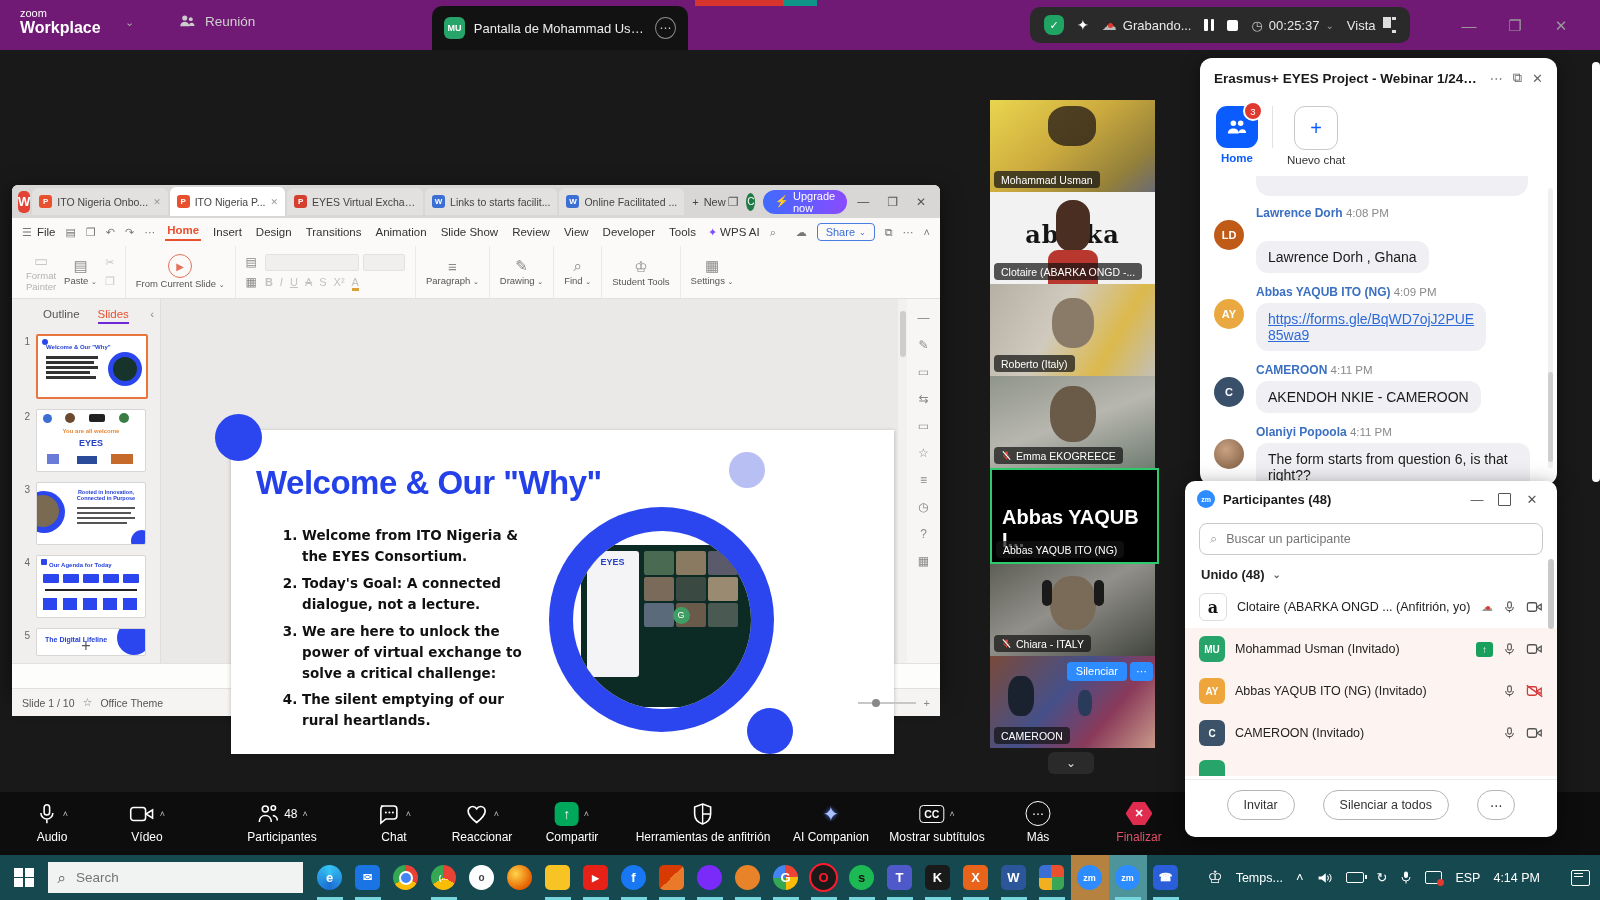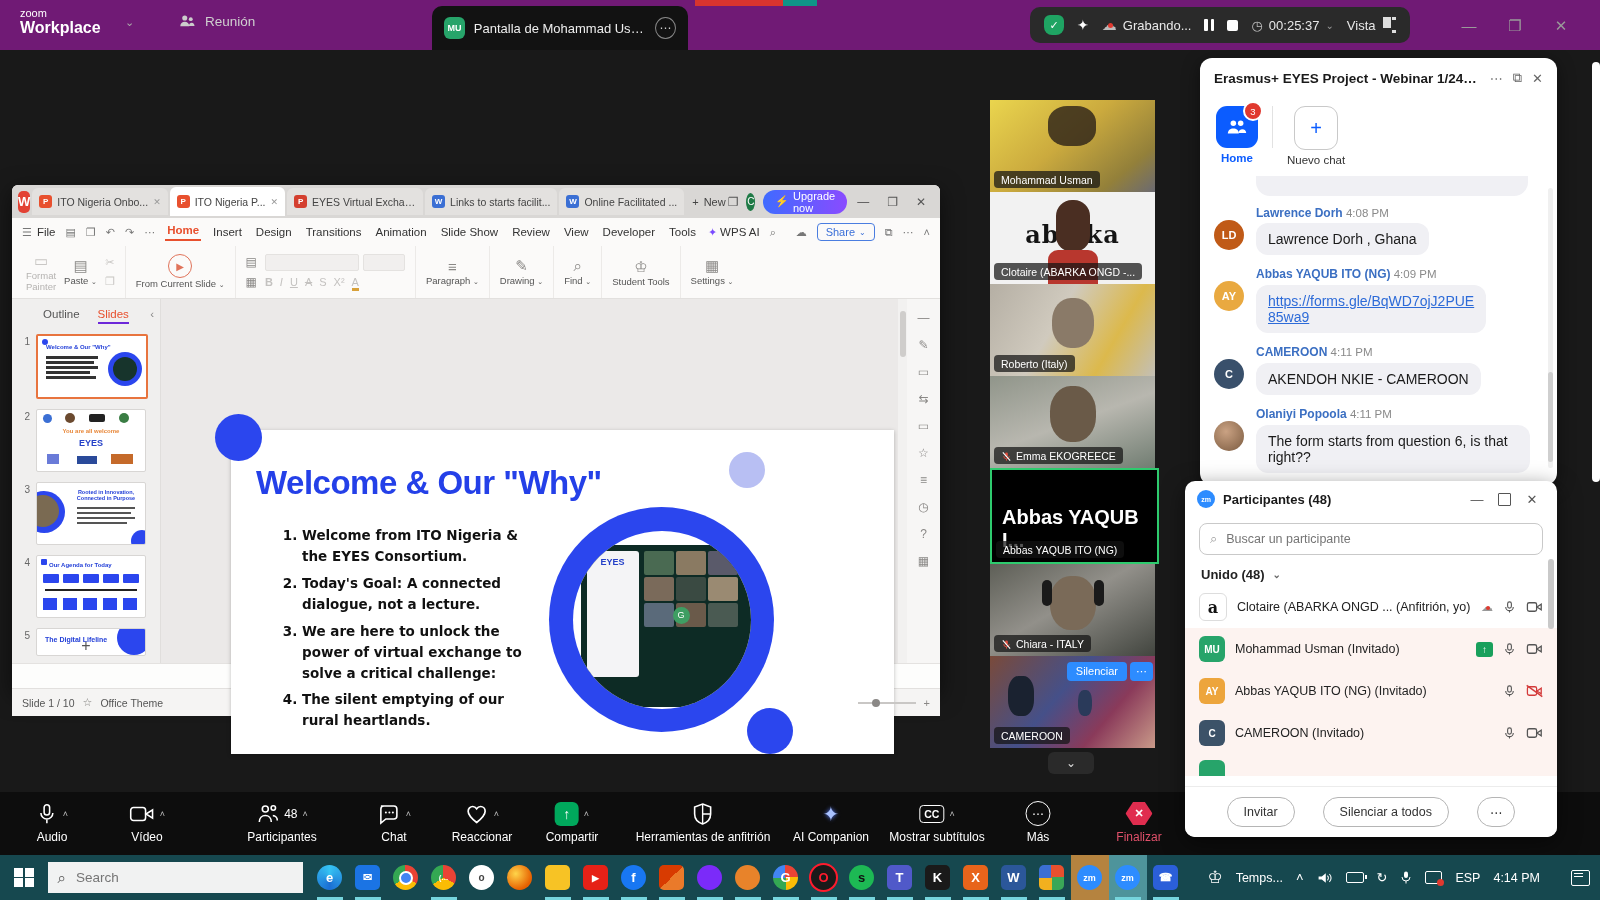--- a/index.html
+++ b/index.html
@@ -88,21 +88,21 @@
   .notes{height:24px;border-top:1px solid #e4e2e0;background:#fdfdfc;display:flex;align-items:center;padding-left:260px;font-size:10.5px;color:#9a9896;}
   .sbar{height:27px;background:#f5f4f3;border-top:1px solid #e2e0de;display:flex;align-items:center;font-size:10.5px;color:#555;padding:0 10px;gap:8px;border-radius:0;}
   .sico{color:#8a8886;font-size:11px;}
   .playbtn{width:17px;height:17px;background:#e8502e;border-radius:3px;color:#fff;font-size:8px;display:flex;align-items:center;justify-content:center;}
   .ztrack{width:58px;height:2px;background:#c9c7c5;position:relative;}
   .ztrack i{position:absolute;left:14px;top:-3px;width:8px;height:8px;border-radius:50%;background:#8a8886;}
 
   
   .strip{left:990px;top:100px;width:165px;z-index:3;}
   .vtile{width:165px;height:92px;position:relative;overflow:hidden;}
-  .vname{position:absolute;left:4px;bottom:4px;background:rgba(20,20,20,.72);color:#fff;font-size:10.5px;padding:2.5px 7px;border-radius:4px;display:flex;align-items:flex-end;gap:4px;max-width:152px;}
+  .vname{position:absolute;left:4px;bottom:4px;background:rgba(20,20,20,.72);color:#fff;font-size:10.5px;padding:2.5px 7px;border-radius:4px;display:flex;align-items:center;gap:4px;max-width:152px;}
   .g-moh{background:linear-gradient(140deg,#ead54e,#cbaa3e 45%,#93803a 80%,#6b6a72);}
   .g-clo{background:#f2f2f2;}
   .g-rob{background:linear-gradient(120deg,#b5afa4,#d0cabe 40%,#dcb94c 72%,#c3bfb6);}
   .g-emm{background:linear-gradient(160deg,#90958a,#b8b7af 50%,#717d72);}
   .g-chi{background:linear-gradient(150deg,#5e5f57,#92908a 45%,#42453f);}
   .g-cam{background:linear-gradient(130deg,#7a4a3a,#455089 42%,#8a3a5a 70%,#c99a89);}
   .abbas-tile{background:#000;border:2px solid #2ecb6e;}
   .abbas-big{color:#fff;font-weight:bold;font-size:20px;position:absolute;left:10px;top:36px;}
   .clog{position:absolute;left:0;top:28px;width:165px;text-align:center;font-weight:800;font-size:24px;color:#141414;letter-spacing:1px;font-family:"DejaVu Serif",serif;}
   .cface{position:absolute;left:66px;top:8px;width:34px;height:52px;border-radius:16px;background:#4a2e22;}
@@ -138,21 +138,21 @@
   .pctl{color:#555;font-size:13px;width:26px;text-align:center;}
   .psearch{margin:6px 14px 0;height:30px;border:1px solid #c9c9c9;border-radius:8px;display:flex;align-items:center;gap:7px;padding:0 10px;}
   .psearch input{border:none;outline:none;font-size:12.5px;color:#333;width:100%;background:transparent;font-family:inherit;}
   .grouplab{margin:12px 0 4px 16px;font-size:13px;font-weight:bold;color:#222;display:flex;gap:8px;align-items:center;}
   .prow{height:42px;display:flex;align-items:center;gap:10px;padding:0 14px;}
   .prow.hl{background:#fdf3f0;}
   .pav{width:26px;height:26px;border-radius:6px;color:#fff;font-size:10px;font-weight:bold;display:flex;align-items:center;justify-content:center;flex:none;}
   .pname{font-size:12.5px;color:#222;flex:1;}
   .picos{display:flex;gap:9px;align-items:center;flex:none;}
   .sharebadge{width:17px;height:15px;background:#19a05c;border-radius:3px;color:#fff;font-size:10px;display:flex;align-items:center;justify-content:center;}
-  .pfoot{position:absolute;left:0;bottom:0;width:100%;height:50px;background:#fff;border-top:1px solid #ececec;display:flex;align-items:center;justify-content:center;gap:28px;}
+  .pfoot{position:absolute;left:0;bottom:7px;width:100%;height:50px;background:#fff;border-top:1px solid #ececec;display:flex;align-items:center;justify-content:center;gap:28px;}
   .obtn{border:1px solid #b5b5b5;border-radius:16px;height:30px;display:flex;align-items:center;padding:0 16px;font-size:12.5px;color:#333;background:#fff;}
   .pscroll{position:absolute;right:3px;top:78px;width:6px;height:70px;background:#c9c9c9;border-radius:3px;}
 
   
   .ztool{left:0;top:792px;width:1600px;height:63px;background:#0d0d0d;z-index:5;}
   .zitem{position:absolute;transform:translateX(-50%);display:flex;flex-direction:column;align-items:center;color:#fff;}
   .zlabel{font-size:12px;margin-top:3px;white-space:nowrap;}
   .caret{color:#bbb;font-size:9px;margin-left:5px;}
   .cnt{font-size:12px;color:#fff;margin-left:4px;}
   .shic{width:24px;height:24px;background:#00a85c;border-radius:6px;color:#fff;font-weight:bold;font-size:14px;display:flex;align-items:center;justify-content:center;}
@@ -657,21 +657,21 @@
       </div>
     </div>
 
     <div style="position:relative;">
       <div style="margin:0 0 10px 56px;width:272px;height:20px;background:#f0f0f4;border-radius:0 0 14px 14px;"></div>
 
       <div class="flex" style="align-items:flex-start;padding:0 14px;gap:12px;margin-bottom:12px;">
         <span class="msg-av" style="background:#c05a17;border-radius:50%;margin-top:14px;">LD</span>
         <div>
           <div class="msg-head"><b>Lawrence Dorh</b> <span>4:08 PM</span></div>
-          <div class="bubble" style="margin-top:3px;">Lawrence Dorh , Ghana</div>
+          <div class="bubble" style="margin-top:21px;">Lawrence Dorh , Ghana</div>
         </div>
       </div>
 
       <div class="flex" style="align-items:flex-start;padding:0 14px;gap:12px;margin-bottom:12px;">
         <span class="msg-av" style="background:#e9a940;border-radius:50%;margin-top:14px;">AY</span>
         <div>
           <div class="msg-head"><b>Abbas YAQUB ITO (NG)</b> <span>4:09 PM</span></div>
           <div class="bubble" style="margin-top:4px;">
             <span class="linktxt"><span>https://forms.gle/BqWD7ojJ2PUE</span><br><span>85wa9</span></span>
           </div>

